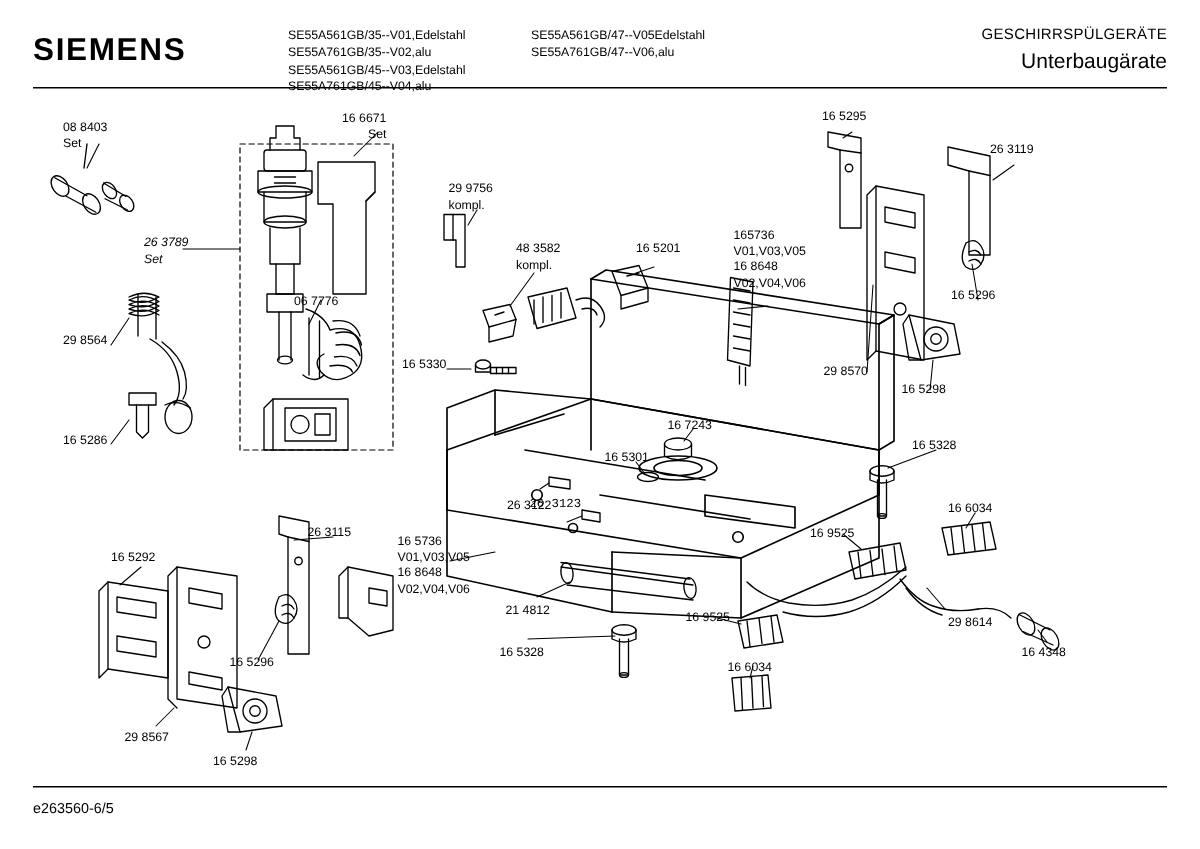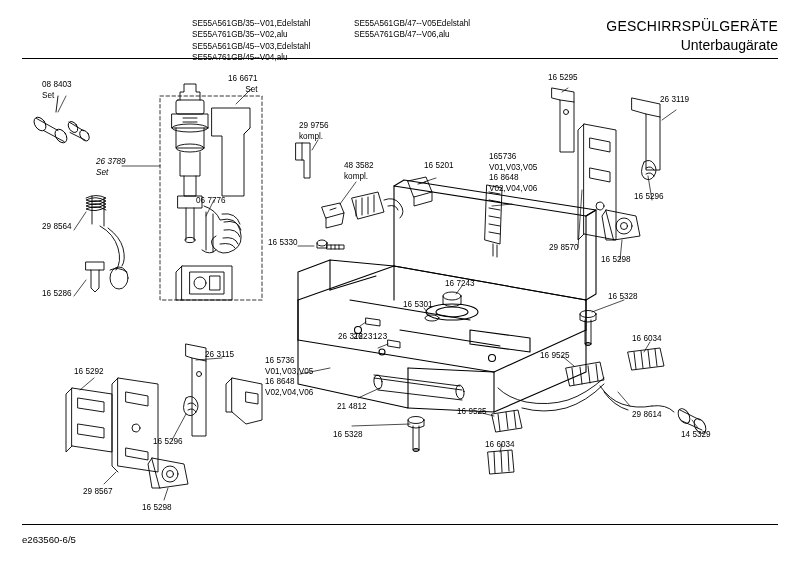--- a/index.html
+++ b/index.html
@@ -45,21 +45,21 @@
   }
   #model-col-1 { left: 126px; top: 8px; }
   #model-col-2 { left: 288px; top: 8px; }
   #title-block {
     position: absolute;
     right: 0;
     top: 8px;
     text-align: right;
   }
   #title-main {
-    font-size: 14px;
+    font-size: 10px;
     letter-spacing: 0.2px;
   }
   #title-sub {
     font-size: 14px;
     margin-top: 3px;
   }
   #header-rule {
     position: absolute;
     left: 22px;
     top: 58px;
@@ -99,20 +99,21 @@
     height: 566px;
     pointer-events: none;
   }
 </style>
 </head>
 <body>
 
 <div id="page">
 
   <div id="header">
+    <div id="brand">SIEMENS</div>
     <div class="model-col" id="model-col-1">SE55A561GB/35--V01,Edelstahl
 SE55A761GB/35--V02,alu
 SE55A561GB/45--V03,Edelstahl
 SE55A761GB/45--V04,alu</div>
     <div class="model-col" id="model-col-2">SE55A561GB/47--V05Edelstahl
 SE55A761GB/47--V06,alu</div>
     <div id="title-block">
       <div id="title-main">GESCHIRRSPÜLGERÄTE</div>
       <div id="title-sub">Unterbaugärate</div>
     </div>
@@ -463,18 +464,18 @@
   <div class="lbl" style="left:74px;  top:367px;">16 5292</div>
   <div class="lbl" style="left:265px; top:356px;">16 5736
 V01,V03,V05
 16 8648
 V02,V04,V06</div>
   <div class="lbl" style="left:337px; top:402px;">21 4812</div>
   <div class="lbl" style="left:457px; top:407px;">16 9525</div>
   <div class="lbl" style="left:333px; top:430px;">16 5328</div>
   <div class="lbl" style="left:485px; top:440px;">16 6034</div>
   <div class="lbl" style="left:612px; top:410px;margin-left:20px;">29 8614</div>
-  <div class="lbl" style="left:681px; top:430px;">14 5329</div>
+  <div class="lbl" style="left:681px; top:430px;">16 4348</div>
   <div class="lbl" style="left:153px; top:437px;">16 5296</div>
   <div class="lbl" style="left:83px;  top:487px;">29 8567</div>
   <div class="lbl" style="left:142px; top:503px;">16 5298</div>
 
 </div>
 
 </body></html>

